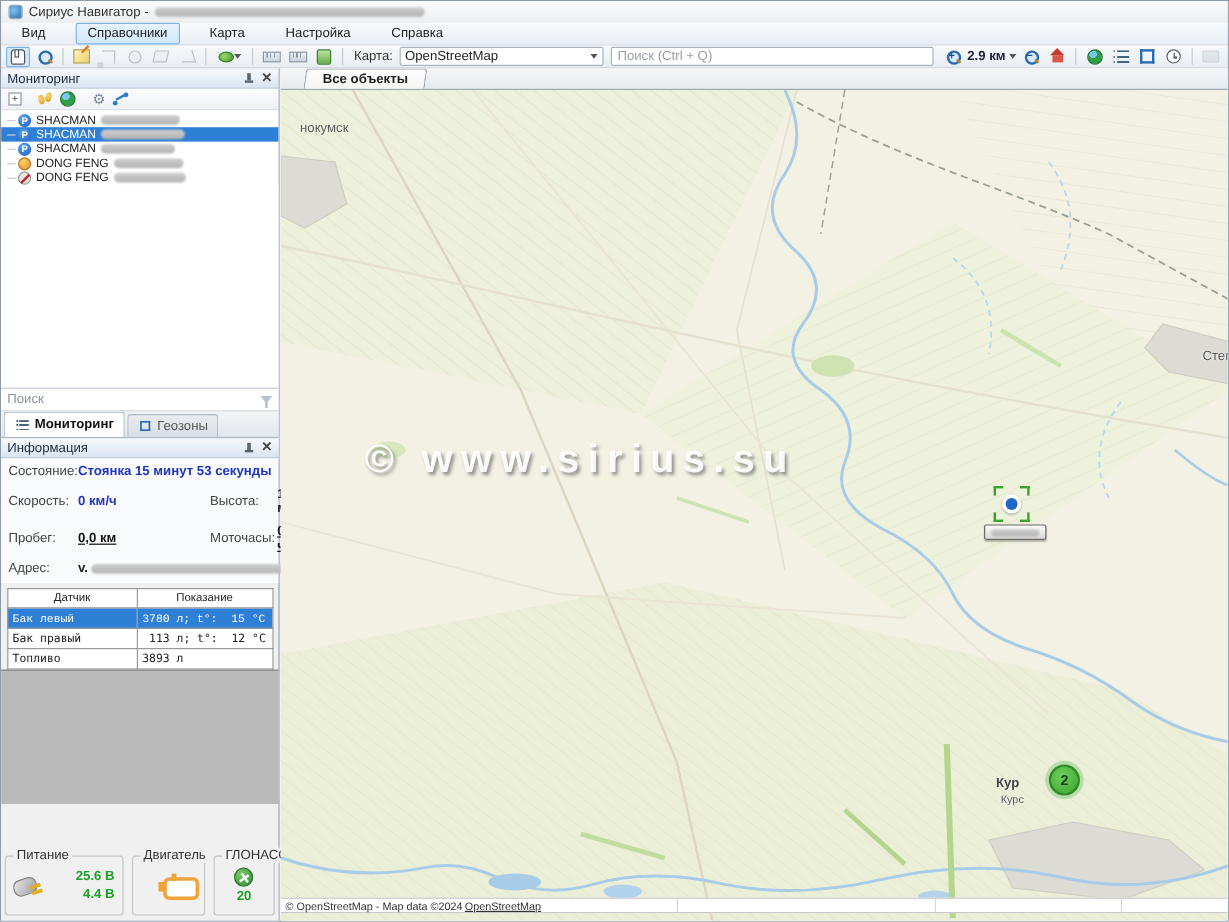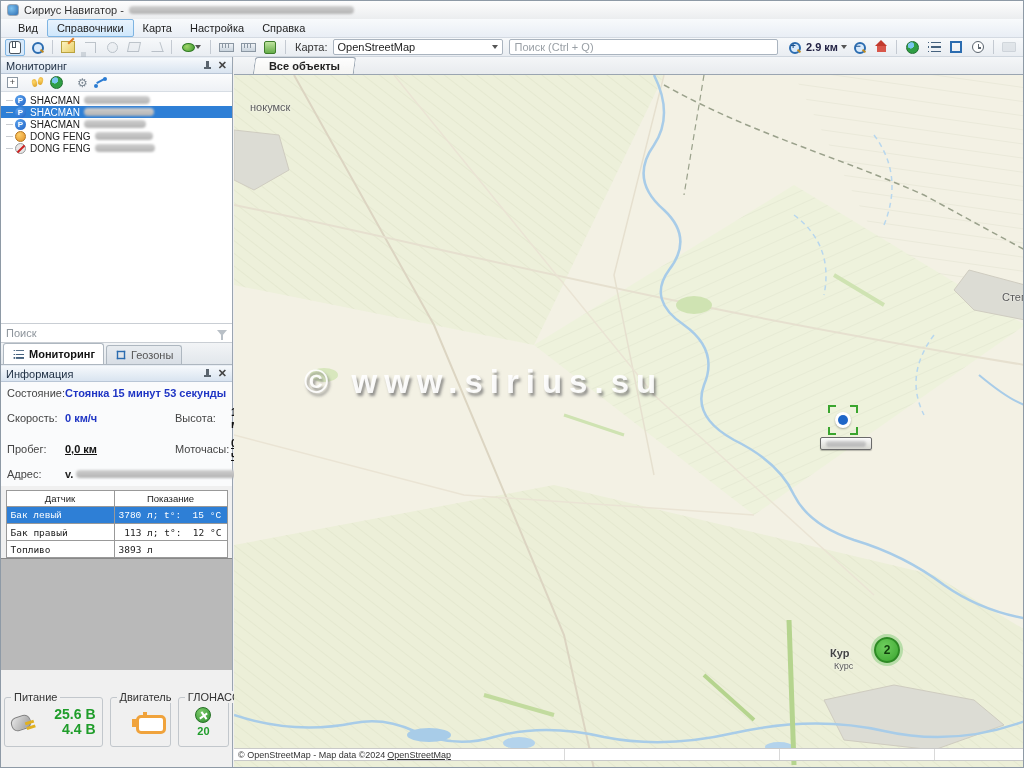--- a/index.html
+++ b/index.html
@@ -13,21 +13,21 @@
     background:linear-gradient(#fdfdfd,#ebedef); display:flex; align-items:center; gap:5px; padding:0 6px; }
   .app-ico { width:12px; height:12px; border-radius:3px;
     background:radial-gradient(circle at 35% 35%, #7ec2ee, #2f6fb4); border:1px solid #9aa7b5; }
   .title-text { font-size:11px; color:#333; }
   .blur { display:inline-block; height:8px; border-radius:5px;
     background:linear-gradient(#cfcfcf,#b3b3b3); filter:blur(1px); vertical-align:middle; }
 
   
   .menubar { position:absolute; left:0; top:18px; right:0; height:19px;
     background:linear-gradient(#f8fafc,#e9eef5); border-bottom:1px solid #d4dae2;
-    display:flex; align-items:center; padding-left:8px; gap:0; }
+    display:flex; align-items:center; padding-left:8px; gap:16px; }
   .menu-item { padding:2px 9px; color:#222; cursor:default; }
   .menu-item.active { background:linear-gradient(#e8f3fd,#cfe7fb); border:1px solid #7eb4e2; border-radius:2px; }
 
   
   .toolbar { position:absolute; left:0; top:37px; right:0; height:19px;
     background:linear-gradient(#f7f9fb,#e9edf2); border-bottom:1px solid #cfd6de;
     display:flex; align-items:center; padding:0 4px; gap:2px; }
   .tbtn { width:20px; height:17px; display:flex; align-items:center; justify-content:center; border-radius:2px; }
   .tbtn.sel { background:#d6e9fb; border:1px solid #7eb4e2; }
   .tsep { width:1px; height:14px; background:#c4cad2; margin:0 3px; }
@@ -141,27 +141,27 @@
 
   
   .stable { width:222px; margin:4px auto 0 auto; border:1px solid #555; border-collapse:collapse; background:#fff;
     font-family:"DejaVu Sans Mono", monospace; font-size:9.5px; }
   .stable th { border:1px solid #999; font-family:"Liberation Sans",sans-serif; font-weight:normal; height:16px; background:#fff; }
   .stable td { border:1px solid #999; height:17px; padding:0 4px; white-space:pre; }
   .stable tr.sel td { background:#2e7fd6; color:#fff;font-family:Liberation Mono, monospace; }
   .gray-fill { height:112px; background:#b9b9b9; border-top:1px solid #888; margin-top:0px; }
 
   
-  .statusrow { position:absolute; bottom:16px; left:0; right:0; height:62px; background:#f0f0f0; display:flex; gap:7px; padding:8px 3px 4px 3px; }
+  .statusrow { position:absolute; bottom:0; left:0; right:0; height:62px; background:#f0f0f0; display:flex; gap:7px; padding:8px 3px 4px 3px; }
   .group { position:relative; border:1px solid #c2c7cc; border-radius:3px; height:50px; }
   .group > .glabel { position:absolute; top:-7px; left:6px; background:#f0f0f0; padding:0 3px; color:#333; }
   .g-power { width:100px; display:flex; align-items:center; gap:4px; padding:4px 6px; }
   .g-engine { width:62px; display:flex; align-items:center; justify-content:center;padding-left:18px; }
   .g-gps { width:52px; display:flex; flex-direction:column; align-items:center; justify-content:center; gap:2px; }
-  .gval { color:#1f9d2a; font-weight:bold; font-size:14px; line-height:15px; text-align:right; flex:1; }
+  .gval { color:#1f9d2a; font-weight:bold; font-size:11px; line-height:15px; text-align:right; flex:1; }
   .ico-plug { width:26px; height:20px; position:relative; }
   .ico-plug::before { content:""; position:absolute; left:0; top:4px; width:18px; height:12px; border-radius:6px;
     background:linear-gradient(135deg,#e8e8e8,#9a9a9a); border:1px solid #808080; transform:rotate(-18deg); }
   .ico-plug::after { content:""; position:absolute; left:14px; top:9px; width:9px; height:3px;
     background:#e0b020; box-shadow:0 5px 0 #e0b020; transform:rotate(-18deg); }
   .ico-engine { width:34px; height:24px; position:relative; }
   .ico-engine::before { content:""; position:absolute; left:4px; top:5px; right:0; bottom:0;
     background:#fff; border:3px solid #f0a33c; border-radius:5px; }
   .ico-engine::after { content:""; position:absolute; left:0; top:9px; width:6px; height:8px; background:#f0a33c;
     box-shadow:10px -8px 0 -1px #f0a33c; }

